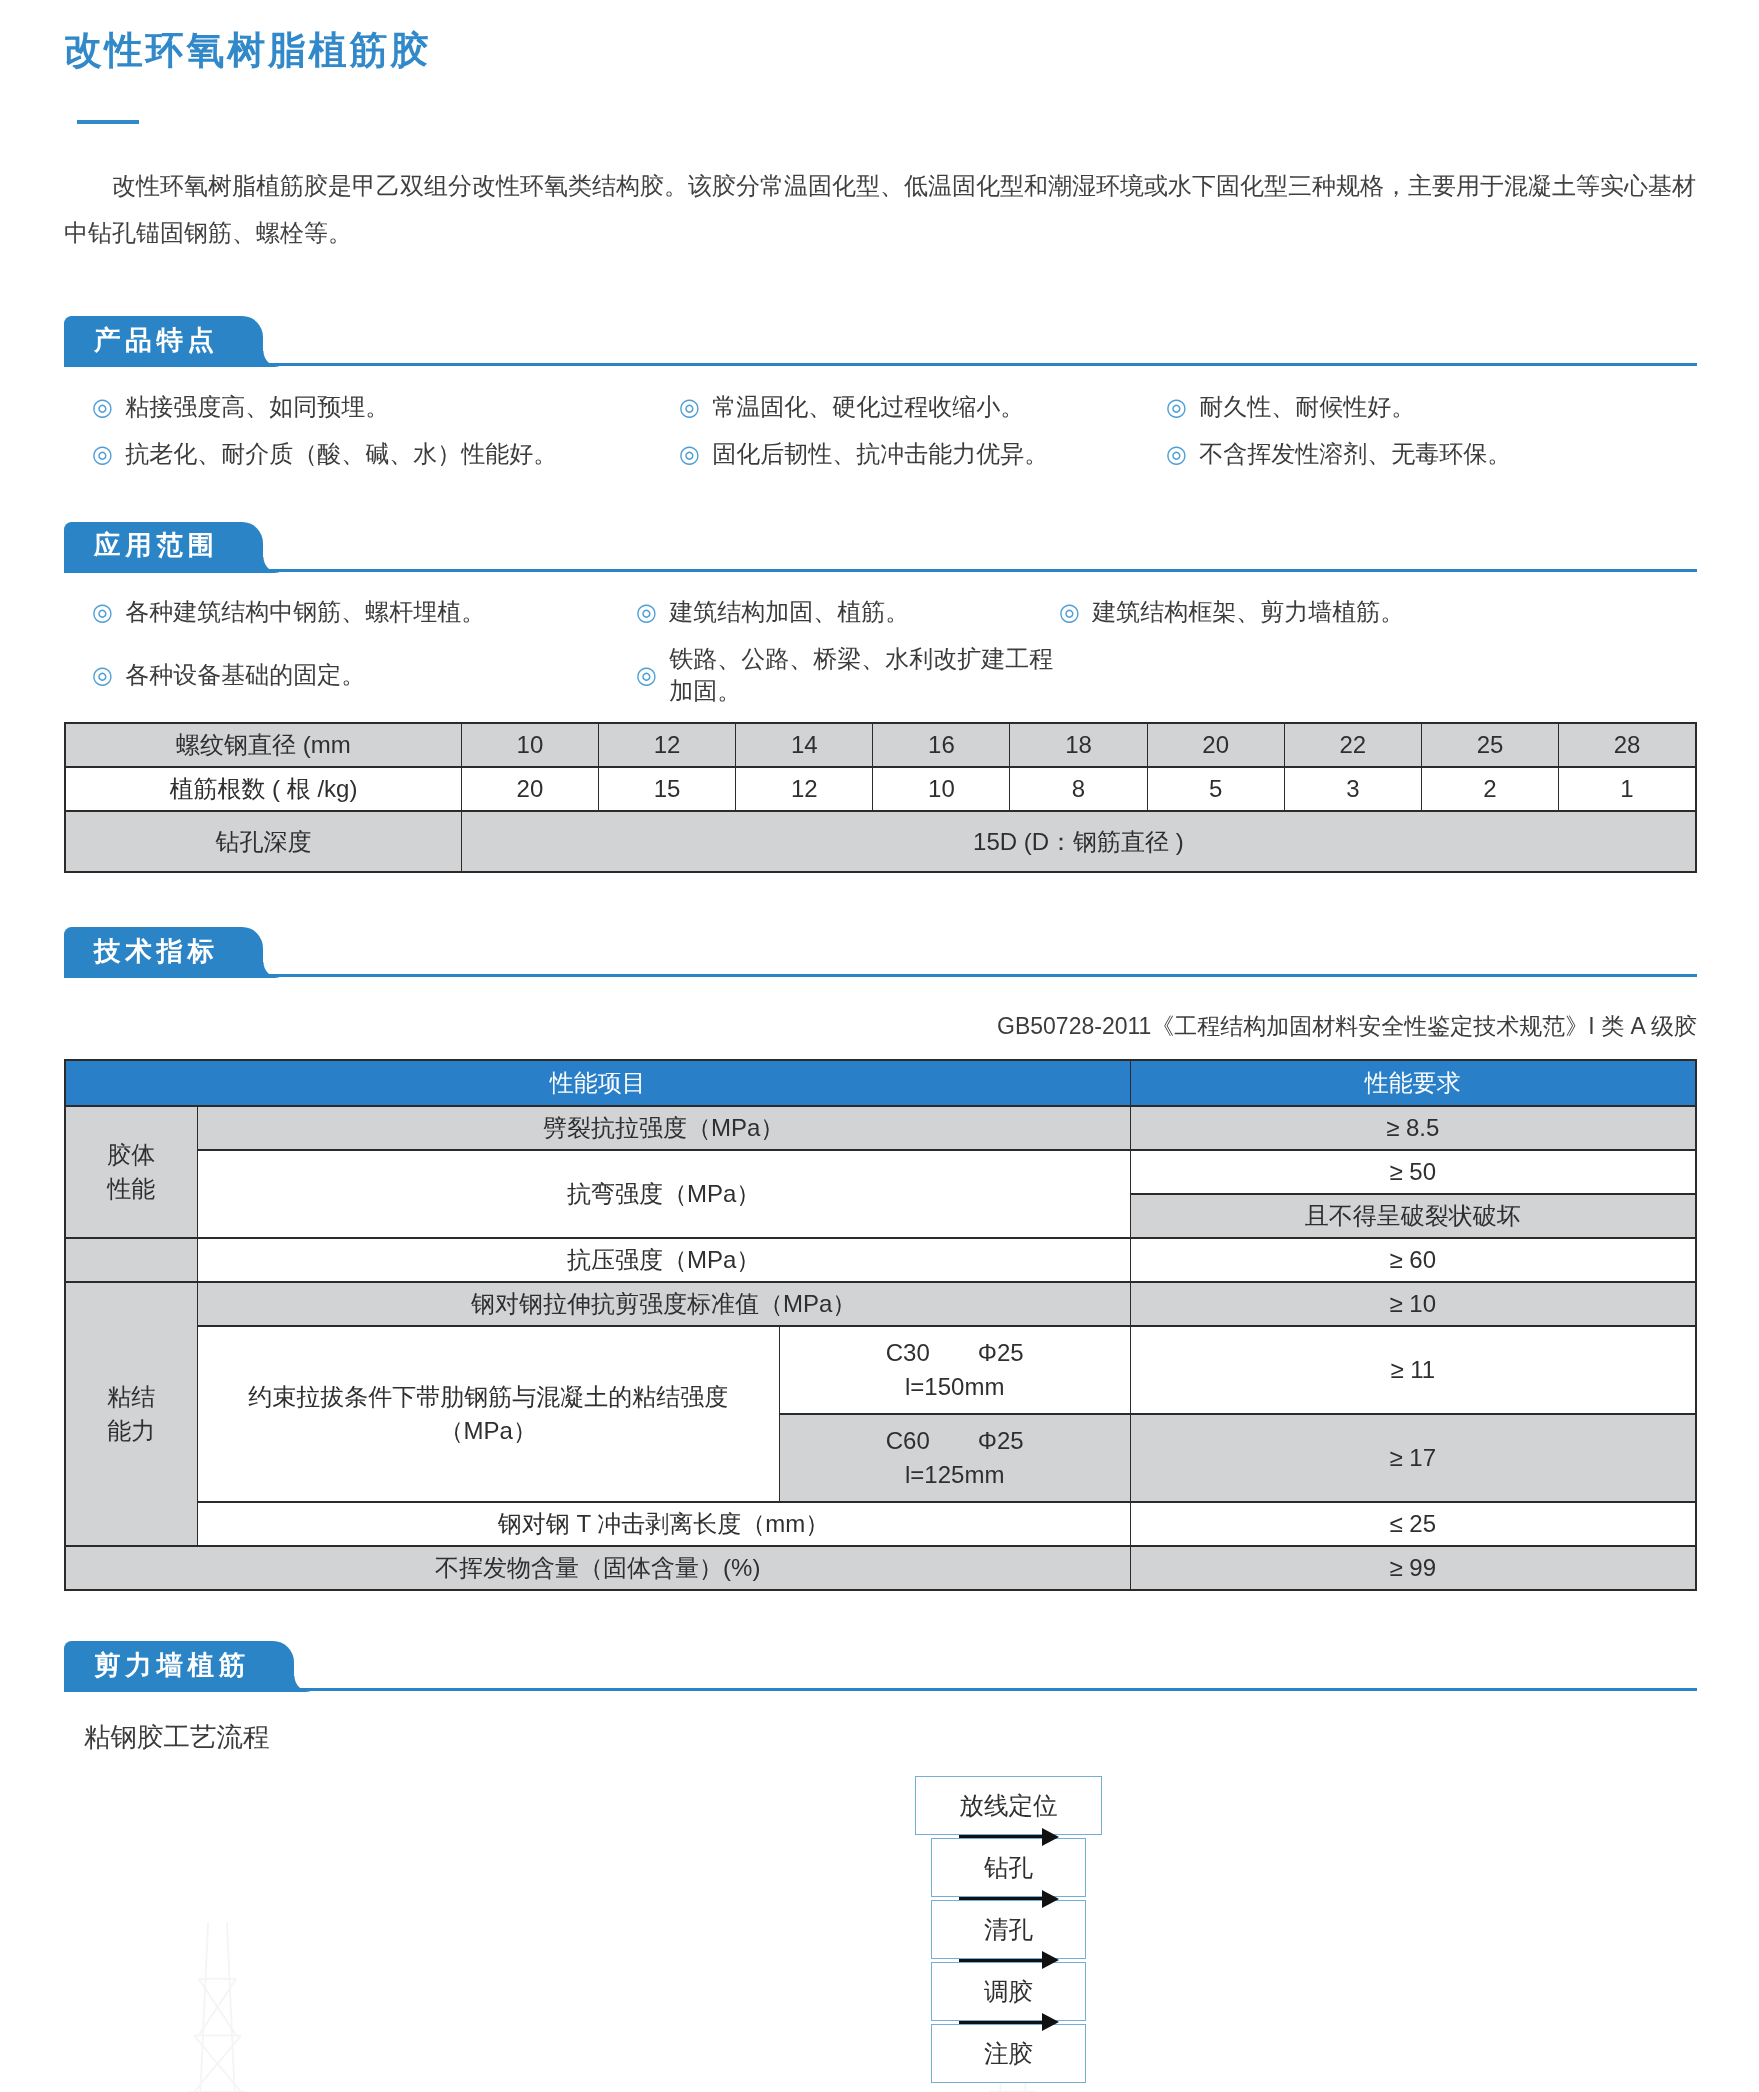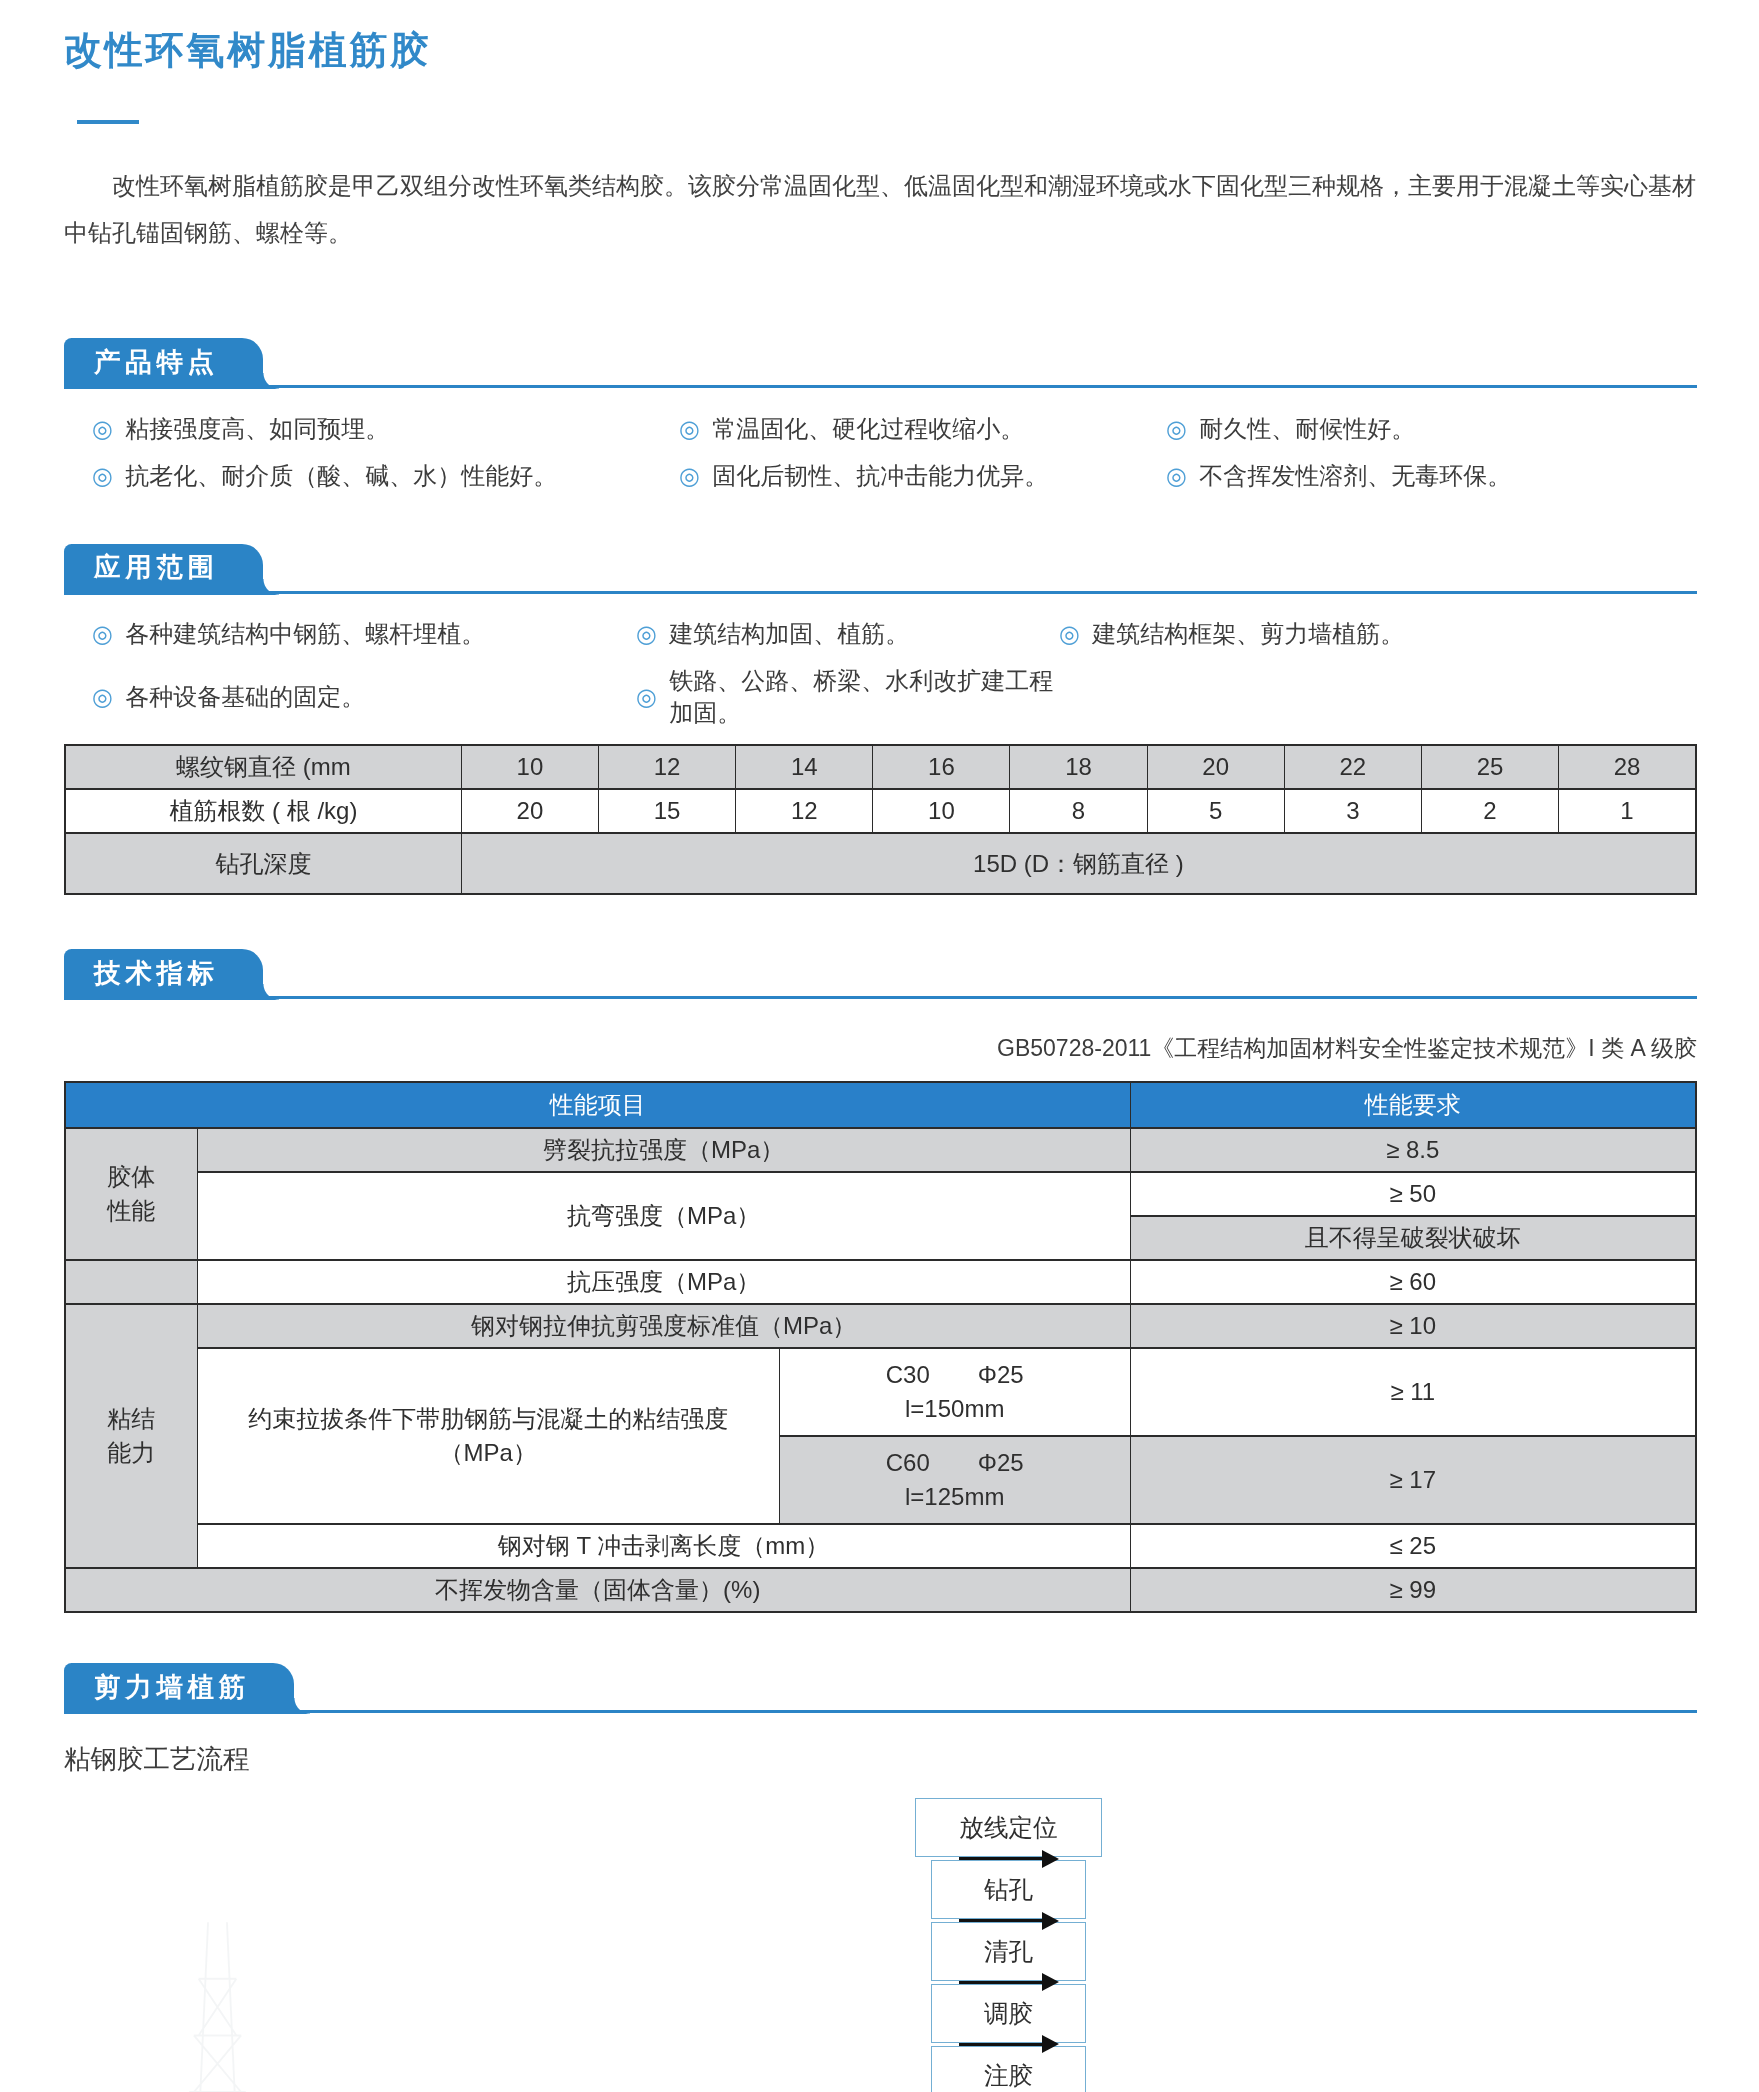--- a/index.html
+++ b/index.html
@@ -58,40 +58,40 @@
   .tt td {
     border:1.9px solid #2b2b2b; border-top-width:2.8px; border-bottom-width:2.8px;
     text-align:center; font-size:24px; height:44px; color:#2f2f2f;
     line-height:1.45;
   }
   .tt td.blue { background:#2980C9; color:#fff; height:46px; }
   .tt td.tall { height:88px; }
   .pre { white-space:pre-line; }
 
   
-  .flow-label { margin-top:28px; font-size:26.5px; color:#3c3c3c; }
+  .flow-label { margin-top:28px; font-size:26.5px; color:#3c3c3c;margin-left:20px; }
   .flow-row { display:flex; align-items:center;flex-direction:column; }
   .flow-row.r1 { margin-top:21px; padding-left:256px; }
   .flow-row.r2 { margin-top:32px; padding-left:168px; }
   .fbox {
     height:59px; background:#fff; border:1.9px solid #74AFD3;
     display:flex; align-items:center; justify-content:center;
     font-size:24.6px; color:#2f2f2f; flex:0 0 auto;
   }
   .fbox.w1 { width:187px; } .fbox.wn { width:155px; } .fbox.w2 { width:148px; }
   .farrow { position:relative; height:2.8px; background:#111; flex:0 0 auto; width:83px; margin-right:17px; }
   .farrow.long { width:180px; }
   .farrow.mid { width:108px; }
   .farrow::after {
     content:''; position:absolute; right:-17px; top:50%; transform:translateY(-50%);
     border-left:17px solid #111; border-top:9.5px solid transparent; border-bottom:9.5px solid transparent;
   }
 
   
-  .sec.features-sec { margin-top:83px; }
+  .sec.features-sec { margin-top:61px; }
   .sec.apps-sec { margin-top:53px; }
   .sec.tech-sec { margin-top:55px; }
   .sec.process-sec { margin-top:51px; }
   .sec.pack-sec { margin-top:44px; }
 
   
   .wm { position:absolute; z-index:1; opacity:0.18; }
   .wm.left { left:142px; bottom:-38px; }
   .wm.right { left:956px; bottom:-28px; }
 </style>

